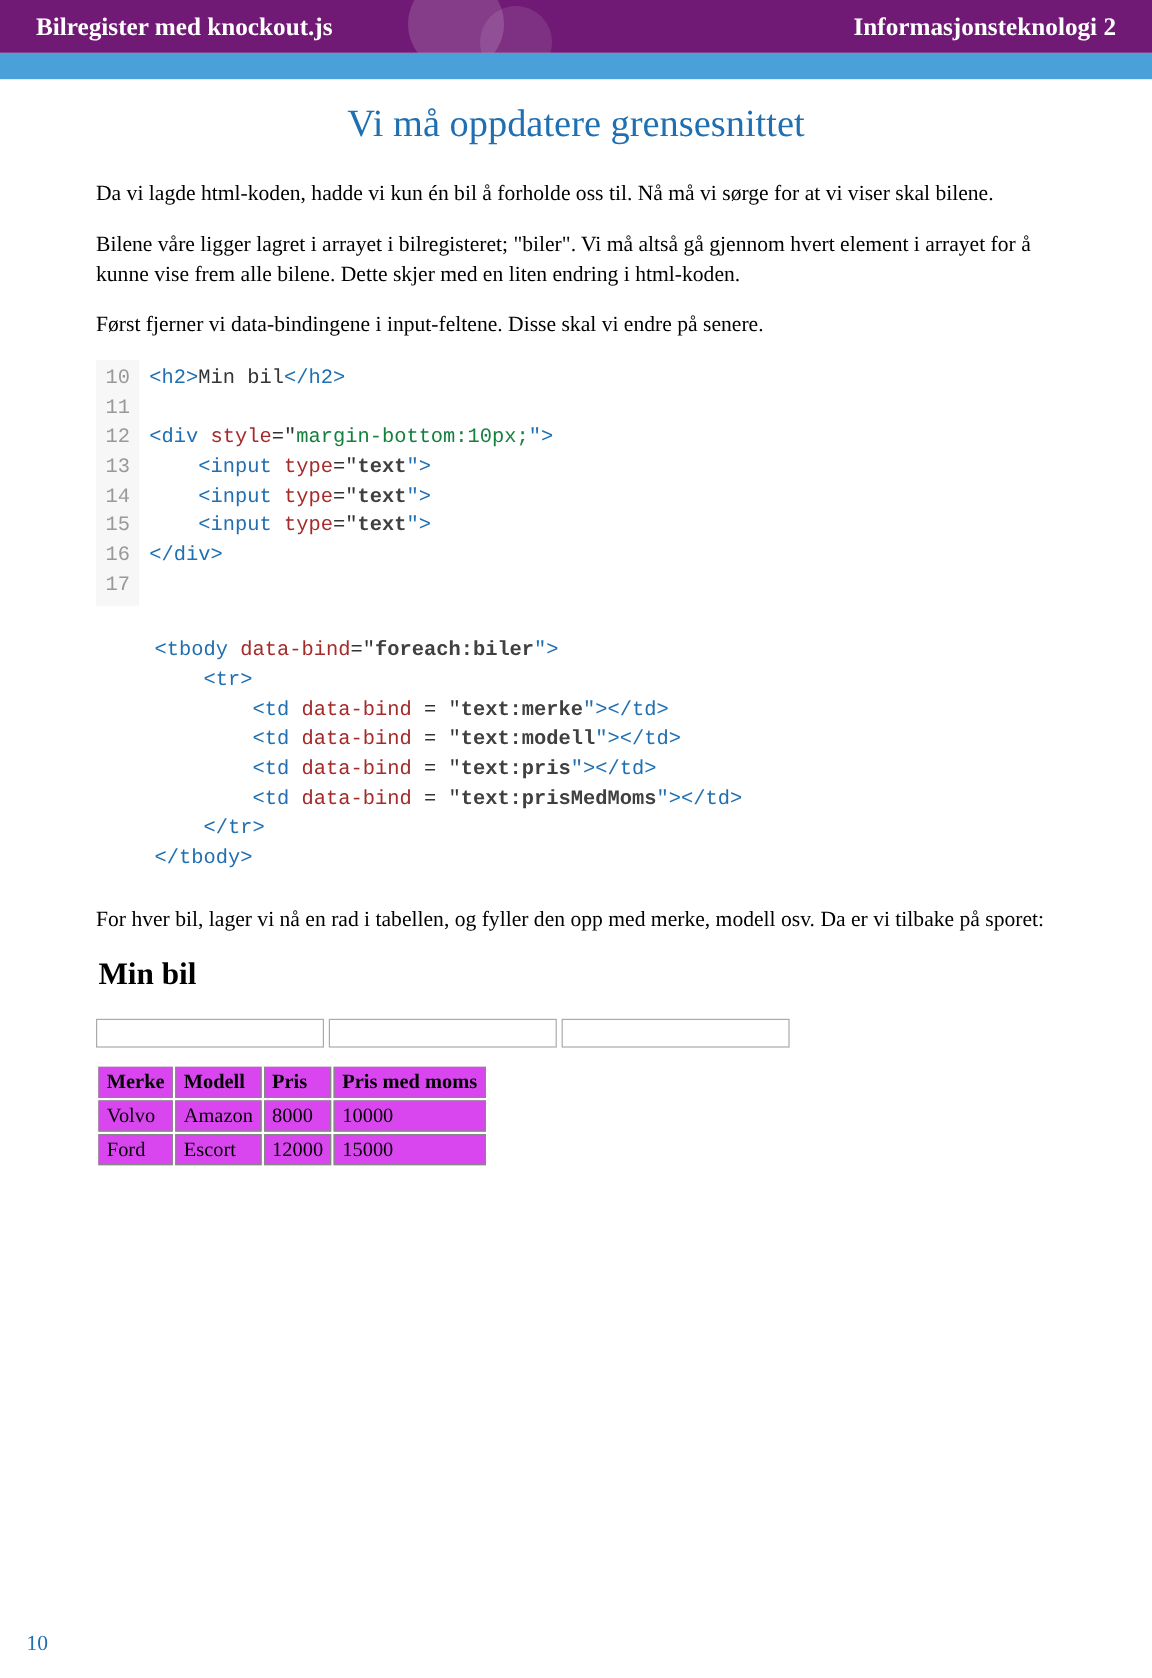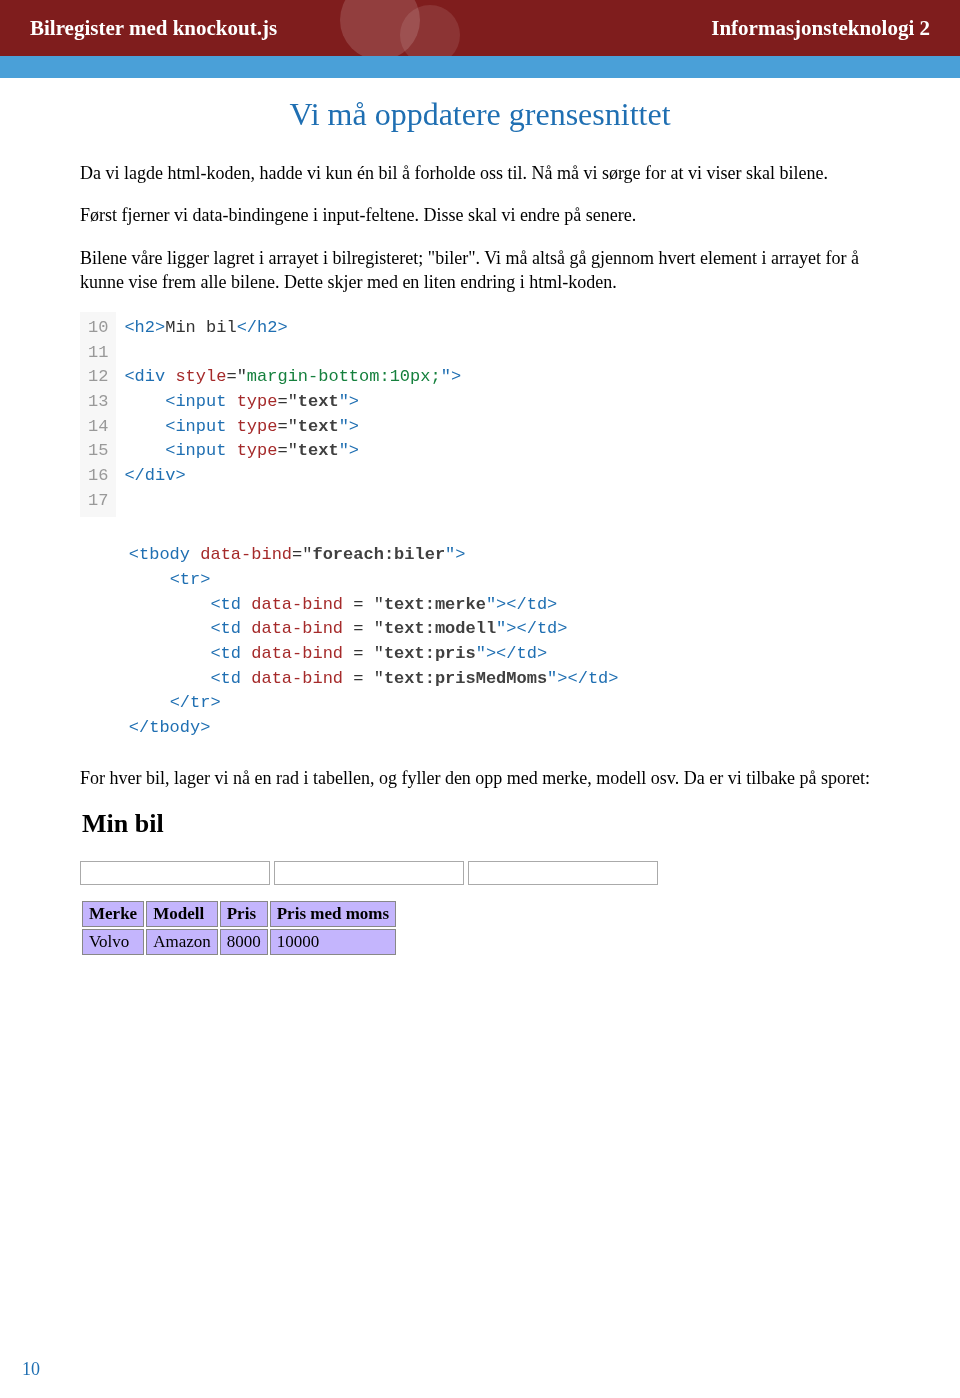--- a/index.html
+++ b/index.html
@@ -6,22 +6,22 @@
   body {
     width: 960px;
     height: 1398px;
     background: #ffffff;
     font-family: Georgia, 'Times New Roman', serif;
     color: #000;
     position: relative;
   }
   .header-bar {
     width: 100%;
-    height: 56px;
-    background: #7f1d1d;
+    height: 44px;
+    background: #701a75;
     display: flex;
     justify-content: space-between;
     align-items: center;
     padding: 0 30px;
     color: #fff;
     font-family: Georgia, serif;
     font-weight: bold;
     font-size: 21px;
     position: relative;
     overflow: hidden;
@@ -110,21 +110,21 @@
   table.result-table {
     border-collapse: separate;
     border-spacing: 2px;
     font-family: 'Times New Roman', serif;
     font-size: 17px;
   }
   table.result-table th, table.result-table td {
     border: 1px solid #888;
     padding: 2px 6px;
     text-align: left;
-    background: #c4b5fd;
+    background: #d946ef;
   }
   table.result-table th {
     font-weight: bold;
   }
   .page-number {
     position: absolute;
     bottom: 18px;
     left: 22px;
     color: #1f6fb2;
     font-family: Georgia, serif;
@@ -139,22 +139,22 @@
   <div class="deco2"></div>
   <span>Bilregister med knockout.js</span>
   <span>Informasjonsteknologi 2</span>
 </div>
 <div class="blue-bar"></div>
 
 <div class="content">
   <h1 class="section-title">Vi må oppdatere grensesnittet</h1>
 
   <p class="body-text">Da vi lagde html-koden, hadde vi kun én bil å forholde oss til. Nå må vi sørge for at vi viser skal bilene.</p>
+  <p class="body-text">Bilene våre ligger lagret i arrayet i bilregisteret; "biler". Vi må altså gå gjennom hvert element i arrayet for å kunne vise frem alle bilene. Dette skjer med en liten endring i html-koden.</p>
   <p class="body-text">Først fjerner vi data-bindingene i input-feltene. Disse skal vi endre på senere.</p>
-  <p class="body-text">Bilene våre ligger lagret i arrayet i bilregisteret; "biler". Vi må altså gå gjennom hvert element i arrayet for å kunne vise frem alle bilene. Dette skjer med en liten endring i html-koden.</p>
 
   <div class="code-block">
     <div class="gutter">
       <div>10</div>
       <div>11</div>
       <div>12</div>
       <div>13</div>
       <div>14</div>
       <div>15</div>
       <div>16</div>
@@ -200,18 +200,24 @@
           <th>Pris med moms</th>
         </tr>
       </thead>
       <tbody>
         <tr>
           <td>Volvo</td>
           <td>Amazon</td>
           <td>8000</td>
           <td>10000</td>
         </tr>
+        <tr>
+          <td>Ford</td>
+          <td>Escort</td>
+          <td>12000</td>
+          <td>15000</td>
+        </tr>
       </tbody>
     </table>
   </div>
 </div>
 
 <div class="page-number">10</div>
 
 </body></html>

